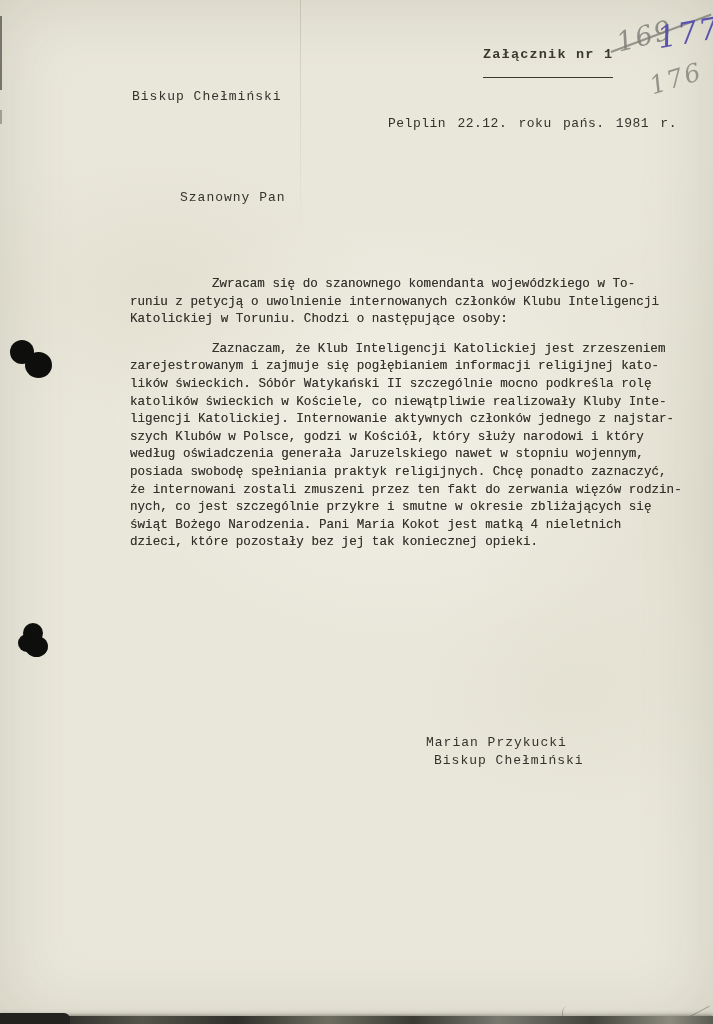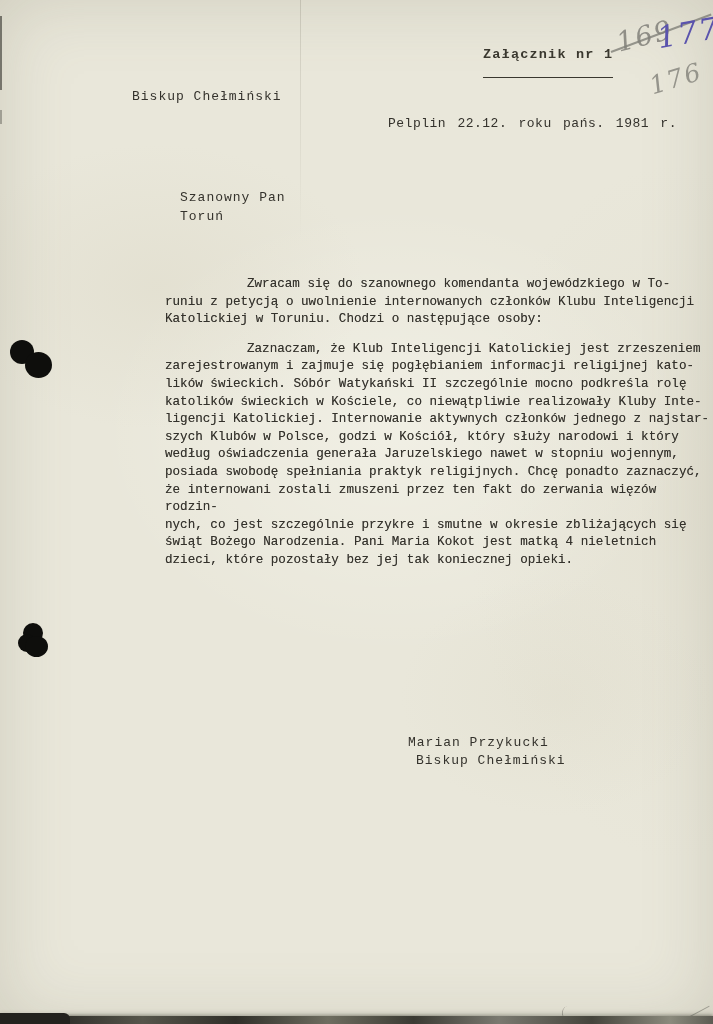--- a/index.html
+++ b/index.html
@@ -37,23 +37,23 @@
     border-top:2px solid rgba(128,127,120,.8); transform:rotate(-20.5deg); transform-origin:left center; }
 
   .sender { position:absolute; left:132px; top:89px; font-size:13px; letter-spacing:1px; }
   .dateline { position:absolute; left:388px; top:116px; font-size:13px; letter-spacing:.5px; word-spacing:3px; }
   .recipient { position:absolute; left:132px; top:188px; font-size:13px; letter-spacing:1px; line-height:19px;margin-left:48px; }
 
   .letter-body { position:absolute; left:130px; top:276px; width:582px;
     font-size:12.6px; line-height:17.6px; }
   .letter-body p { margin:0 0 12px 0; white-space:pre-line;
     text-shadow:0 0 .4px rgba(52,50,44,.55); }
-  .letter-body p.indent { text-indent:82px;margin-left:35px; }
+  .letter-body p.indent { text-indent:82px; }
 
-  .signature { position:absolute; left:408px; top:734px; font-size:13px; letter-spacing:1px; line-height:18px; }
+  .signature { position:absolute; left:426px; top:734px; font-size:13px; letter-spacing:1px; line-height:18px; }
   .signature .sig-title { padding-left:8px; }
 
   .blot { position:absolute; background:#0e0e0c; border-radius:50%; }
   .blot1a { left:10px; top:340px; width:24px; height:24px; }
   .blot1b { left:25px; top:352px; width:27px; height:26px; }
   .blot2a { left:23px; top:623px; width:20px; height:20px; }
   .blot2b { left:18px; top:634px; width:18px; height:18px; }
   .blot2c { left:25px; top:636px; width:23px; height:21px; }
 
   .bottom-smudge { position:absolute; left:0; right:0; bottom:5px; height:4px;
@@ -86,21 +86,20 @@
   <div class="hw hw-crossed">169</div>
   <div class="strike-line"></div>
   <div class="hw hw-ink">177</div>
   <div class="hw hw-pencil">176</div>
 
   <div class="sender">Biskup Chełmiński</div>
   <div class="dateline">Pelplin 22.12. roku pańs. 1981 r.</div>
 
   <div class="recipient">
     <div>Szanowny Pan</div>
-    <div>Toruń</div>
   </div>
 
   <div class="letter-body">
     <p class="indent">Zwracam się do szanownego komendanta wojewódzkiego w To-
 runiu z petycją o uwolnienie internowanych członków Klubu Inteligencji
 Katolickiej w Toruniu. Chodzi o następujące osoby:</p>
     <p class="indent">Zaznaczam, że Klub Inteligencji Katolickiej jest zrzeszeniem
 zarejestrowanym i zajmuje się pogłębianiem informacji religijnej kato-
 lików świeckich. Sóbór Watykański II szczególnie mocno podkreśla rolę
 katolików świeckich w Kościele, co niewątpliwie realizowały Kluby Inte-

